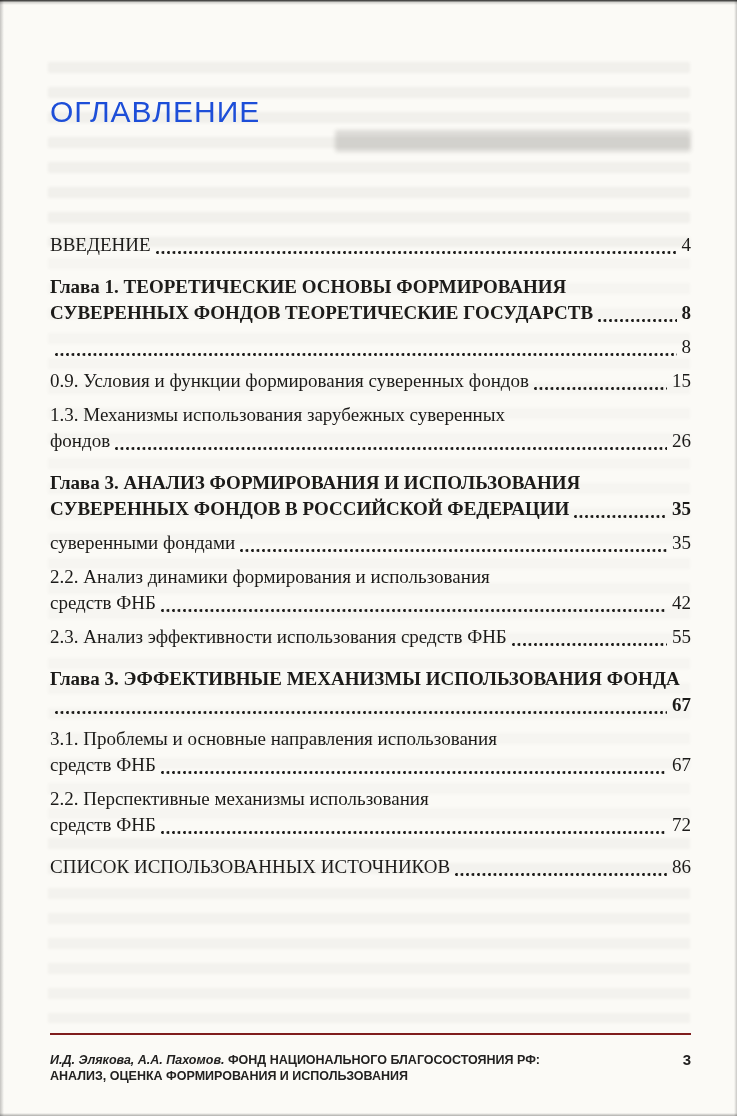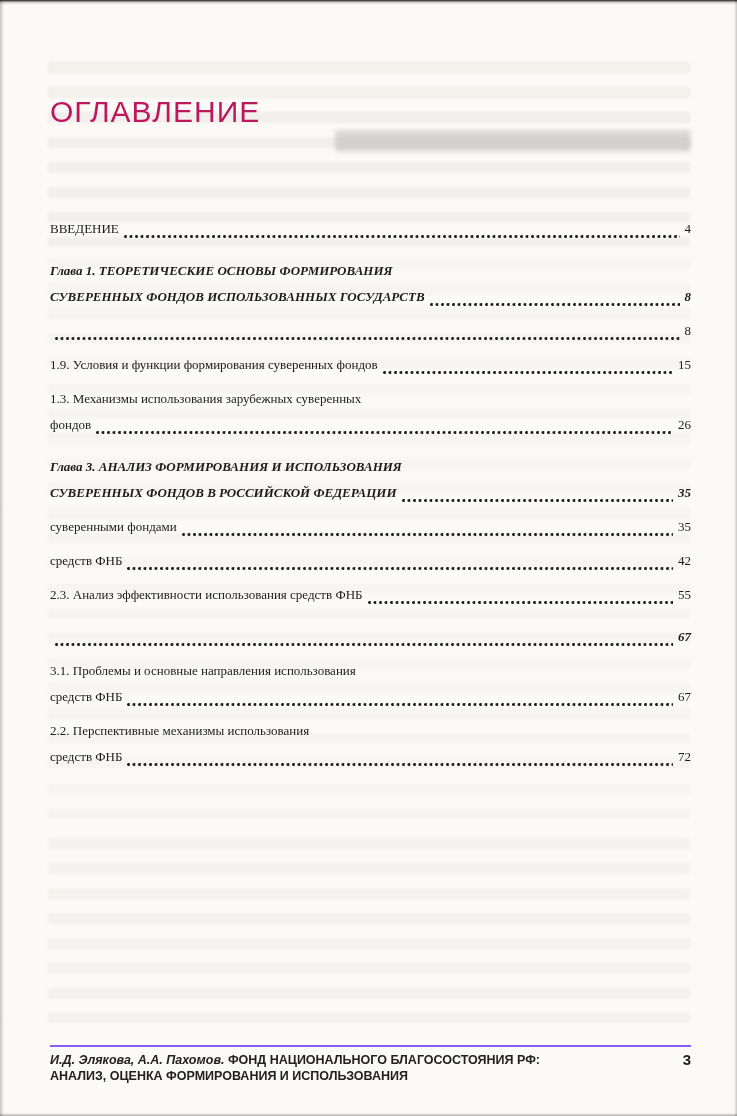--- a/index.html
+++ b/index.html
@@ -28,39 +28,39 @@
   }
   .bleed-smudge {
     position:absolute; pointer-events:none; filter:blur(2.2px);
     background:rgba(55,52,48,1); border-radius:3px;
   }
   
   .content { position:absolute; left:50px; right:46px; top:0; bottom:0; }
   .doc-title {
     position:absolute; top:95px; left:0;
     font-family:"Liberation Sans", sans-serif;
-    font-size:30px; font-weight:400; letter-spacing:1px; color:#be185d;
-  }
-  .toc { position:absolute; top:216px; left:0; right:0; font-size:13px; line-height:26px;text-align:right; }
+    font-size:30px; font-weight:400; letter-spacing:1px; color:#1d4ed8;
+  }
+  .toc { position:absolute; top:232px; left:0; right:0; font-size:19px; line-height:26px;text-align:right; }
   .entry { margin-bottom:8px; }
-  .entry.gap { margin-top:16px;font-style:italic; }
+  .entry.gap { margin-top:16px; }
   .lvl-chapter { font-weight:bold; }
   .line { display:flex; align-items:flex-end; }
   .txt { flex:0 1 auto; }
   .pg  { flex:0 0 auto; white-space:nowrap; }
   .leader { flex:1 1 auto; min-width:12px; margin:0 3px; height:20px; position:relative; }
   .leader::after {
     content:""; position:absolute; left:2px; right:2px; bottom:4px; height:3px;
     background-image:radial-gradient(circle at 1.5px 1.5px, #1d1c1a 1.25px, transparent 1.6px);
     background-size:5.5px 3px; background-repeat:repeat-x;
   }
   
   .footer {
     position:absolute; left:0; right:0; bottom:32px;
-    border-top:2px solid #8b5cf6; padding-top:5px;
+    border-top:2px solid #7f1d1d; padding-top:17px;
     font-family:"Liberation Sans", sans-serif;
     font-size:12.5px; line-height:16px; font-weight:bold; color:#222120;
     display:flex; align-items:flex-start;
   }
   .footer-text { flex:1 1 auto; }
   .footer-authors { font-style:italic; }
   .footer-page { flex:0 0 auto; font-size:15px; margin-left:14px; font-weight:bold; }
 </style>
 </head>
 <body>
@@ -87,36 +87,36 @@
         <span class="leader"></span>
         <span class="pg">4</span>
       </div>
     </div>
 
     <div class="entry lvl-chapter gap">
       <div class="line">
           <span class="txt">Глава 1. ТЕОРЕТИЧЕСКИЕ ОСНОВЫ ФОРМИРОВАНИЯ</span>
         </div>
       <div class="line">
-        <span class="txt">СУВЕРЕННЫХ ФОНДОВ ИСПОЛЬЗОВАННЫХ ГОСУДАРСТВ</span>
+        <span class="txt">СУВЕРЕННЫХ ФОНДОВ ТЕОРЕТИЧЕСКИЕ ГОСУДАРСТВ</span>
         <span class="leader"></span>
         <span class="pg">8</span>
       </div>
     </div>
 
     <div class="entry lvl-sub">
       <div class="line">
         <span class="leader"></span>
         <span class="pg">8</span>
       </div>
     </div>
 
     <div class="entry lvl-sub">
       <div class="line">
-        <span class="txt">1.9. Условия и функции формирования суверенных фондов</span>
+        <span class="txt">0.9. Условия и функции формирования суверенных фондов</span>
         <span class="leader"></span>
         <span class="pg">15</span>
       </div>
     </div>
 
     <div class="entry lvl-sub">
       <div class="line">
           <span class="txt">1.3. Механизмы использования зарубежных суверенных</span>
         </div>
       <div class="line">
@@ -140,36 +140,42 @@
     <div class="entry lvl-sub">
       <div class="line">
         <span class="txt">суверенными фондами</span>
         <span class="leader"></span>
         <span class="pg">35</span>
       </div>
     </div>
 
     <div class="entry lvl-sub">
       <div class="line">
+          <span class="txt">2.2. Анализ динамики формирования и использования</span>
+        </div>
+      <div class="line">
         <span class="txt">средств ФНБ</span>
         <span class="leader"></span>
         <span class="pg">42</span>
       </div>
     </div>
 
     <div class="entry lvl-sub">
       <div class="line">
         <span class="txt">2.3. Анализ эффективности использования средств ФНБ</span>
         <span class="leader"></span>
         <span class="pg">55</span>
       </div>
     </div>
 
     <div class="entry lvl-chapter gap">
       <div class="line">
+          <span class="txt">Глава 3. ЭФФЕКТИВНЫЕ МЕХАНИЗМЫ ИСПОЛЬЗОВАНИЯ ФОНДА</span>
+        </div>
+      <div class="line">
         <span class="leader"></span>
         <span class="pg">67</span>
       </div>
     </div>
 
     <div class="entry lvl-sub">
       <div class="line">
           <span class="txt">3.1. Проблемы и основные направления использования</span>
         </div>
       <div class="line">
@@ -184,20 +190,27 @@
           <span class="txt">2.2. Перспективные механизмы использования</span>
         </div>
       <div class="line">
         <span class="txt">средств ФНБ</span>
         <span class="leader"></span>
         <span class="pg">72</span>
       </div>
     </div>
 
 
+    <div class="entry lvl-top gap">
+      <div class="line">
+        <span class="txt">СПИСОК ИСПОЛЬЗОВАННЫХ ИСТОЧНИКОВ</span>
+        <span class="leader"></span>
+        <span class="pg">86</span>
+      </div>
+    </div>
 
   </div>
 
   <div class="footer">
     <div class="footer-text">
       <span class="footer-authors">И.Д. Элякова, А.А. Пахомов.</span>
       <span>ФОНД НАЦИОНАЛЬНОГО БЛАГОСОСТОЯНИЯ РФ:</span><br>
       <span>АНАЛИЗ, ОЦЕНКА ФОРМИРОВАНИЯ И ИСПОЛЬЗОВАНИЯ</span>
     </div>
     <div class="footer-page">3</div>

